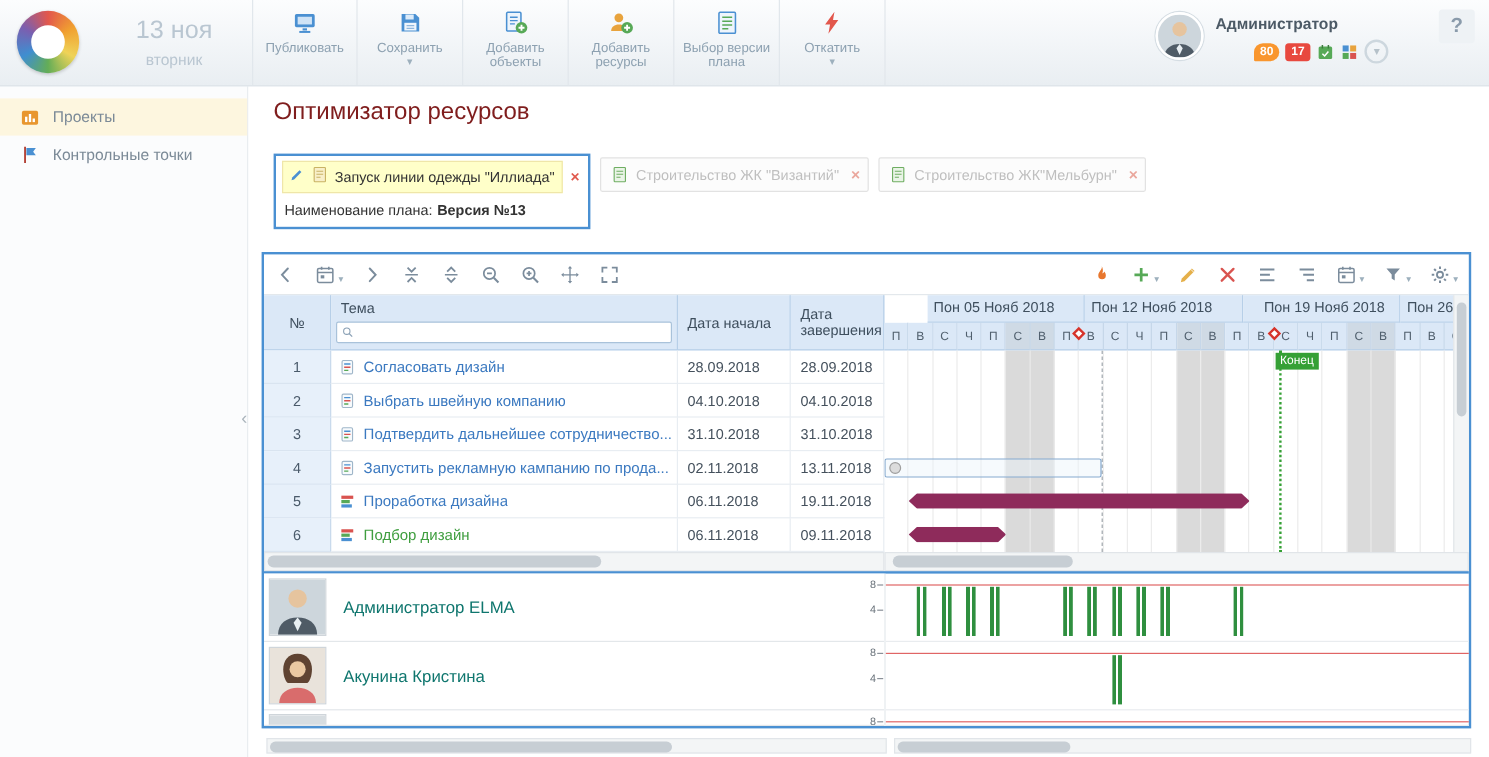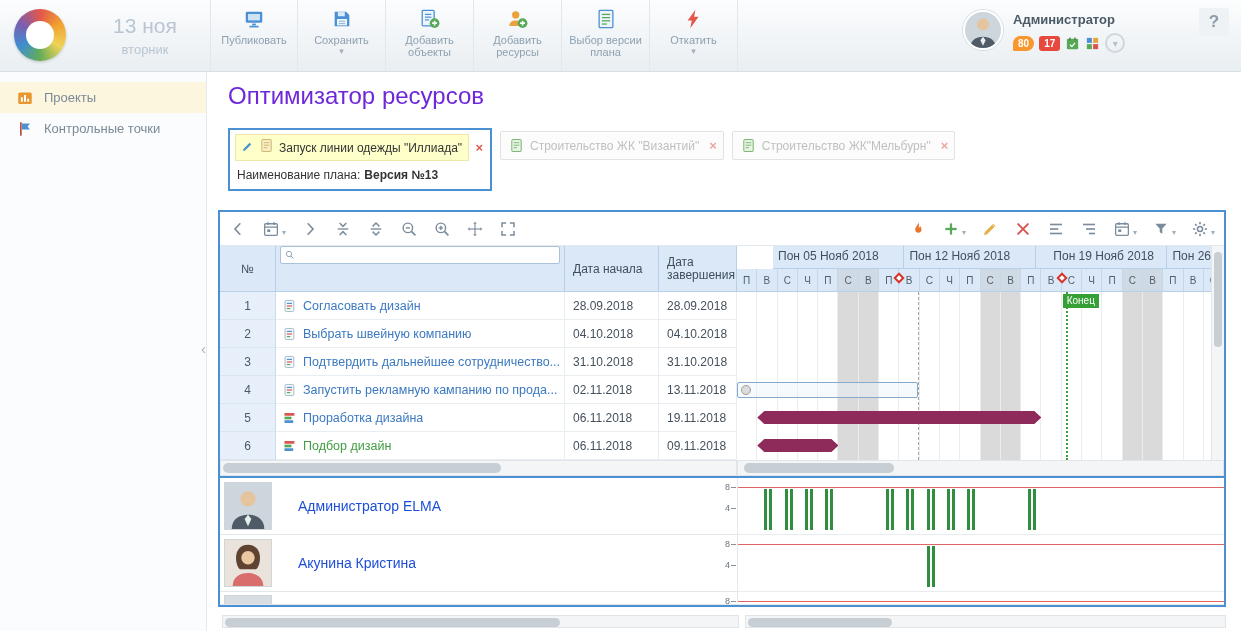--- a/index.html
+++ b/index.html
@@ -22,38 +22,38 @@
 .hbtn:first-child { border-left:1px solid #e1e7ec; }
 .hicon { height:24px; }
 .hlabel { font-size:11px; color:#8da1b1; text-align:center; line-height:12px; margin-top:2px; }
 .hcaret { font-size:9px; color:#9db0bd; line-height:9px; margin-top:1px; }
 #userArea { position:absolute; left:963px; top:10px; display:flex; gap:10px; align-items:flex-start; }
 .u-avatar { width:40px; height:40px; border-radius:50%; overflow:hidden; border:2px solid #fff; box-shadow:0 0 0 1px #d5dde3; cursor:pointer; }
 .u-avatar svg { width:100%; height:100%; display:block; }
 .u-name { font-size:13px; font-weight:bold; color:#4c5a66; margin-top:2px; }
 .u-badges { display:flex; align-items:center; gap:5px; margin-top:6px; }
 .badge { color:#fff; font-size:10px; font-weight:bold; padding:2px 5px; cursor:pointer; }
-.b-orange { background:#f9962e; border-radius:8px 8px 8px 1px; }
+.b-orange { background:#f9962e; border-radius:8px 8px 8px 1px;margin-left:32px; }
 .b-red { background:#e8493f; border-radius:3px; }
 .hb-ico { cursor:pointer; } .hb-ico svg { width:15px; height:15px; display:block; }
 .hb-chev { width:20px; height:20px; border:2px solid #cdd7de; border-radius:50%; color:#b5c1c9; font-size:10px;
   display:flex; align-items:center; justify-content:center; cursor:pointer; }
 #helpBtn { position:absolute; right:12px; top:8px; width:30px; height:28px; display:flex; align-items:center; justify-content:center;
   font-size:17px; font-weight:bold; color:#8a9bab; background:#eef2f5; border-radius:3px; cursor:pointer; }
 
 
 #sidebar { position:absolute; left:0; top:72px; width:207px; height:559px; background:#fbfcfd; border-right:1px solid #e4e9ed; padding-top:10px; }
 .sb-item { height:31px; display:flex; align-items:center; gap:10px; padding-left:16px; font-size:13px; color:#7b8a97; cursor:pointer; }
 .sb-item.active { background:#fdf6df; }
 .sb-ico svg { display:block; }
 #edgeCollapse { position:absolute; left:201px; top:340px; color:#a9b3bb; font-size:15px; z-index:6; cursor:pointer; }
 
 
 #main { position:absolute; left:207px; top:72px; width:1034px; height:559px; background:#fff; }
-#pageTitle { position:absolute; left:21px; top:10px; font-size:24px; font-weight:normal; color:#6d28d9; }
+#pageTitle { position:absolute; left:21px; top:10px; font-size:20px; font-weight:normal; color:#7f1d1d; }
 
 #activeTab { position:absolute; left:21px; top:56px; width:264px; height:63px; border:2px solid #4a90d2; background:#fff; padding:4px 5px; cursor:pointer; z-index:2; }
 .at-row { display:flex; align-items:center; }
 .at-strip { flex:1; background:#ffffc9; border:1px solid #efe6a9; height:27px; display:flex; align-items:center; gap:5px; padding:0 5px; overflow:hidden; }
 .at-label { font-size:12px; color:#333; white-space:nowrap; overflow:hidden; }
 .at-close { color:#e05a4e; font-size:13px; font-weight:bold; padding:0 2px 0 6px; cursor:pointer; }
 .at-plan { margin-top:7px; font-size:12px; color:#333; padding-left:2px; }
 .at-plan b { margin-left:4px; }
 #tabsInactive { position:absolute; left:293px; top:59px; display:flex; gap:8px; }
 .tab-inactive { height:29px; border:1px solid #e2e2e2; background:#fcfcfc; border-radius:2px; display:flex; align-items:center; gap:6px; padding:0 6px 0 8px; cursor:pointer; }
@@ -121,21 +121,21 @@
 .vthumb { position:absolute; left:2px; top:6px; width:8px; height:95px; background:#c7ced4; border-radius:4px; }
 
 
 #resSection { position:absolute; left:0; top:264px; width:1004px; height:129px; border-top:2px solid #4a90d2; }
 #resLeft { position:absolute; left:0; top:0; width:517px; height:127px; overflow:hidden; background:#fff; }
 #resRight { position:absolute; left:517px; top:0; width:487px; height:127px; overflow:hidden; border-left:1px solid #e5e9ed; }
 .res-lane { height:57px; display:flex; align-items:center; padding-left:4px; border-bottom:1px solid #e3e7ea; cursor:pointer; }
 .res-lane.partial { height:13px; overflow:hidden; align-items:flex-start; padding-top:3px; }
 .res-avatar { width:48px; height:48px; border:1px solid #cfd5da; flex:0 0 48px; }
 .res-avatar svg { display:block; width:100%; height:100%; }
-.res-name { margin-left:26px; font-size:14px; color:#1d4ed8; white-space:nowrap; }
+.res-name { margin-left:14px; font-size:14px; color:#0f766e; white-space:nowrap; }
 .res-tick { position:absolute; right:1px; display:flex; align-items:center; font-size:9px; color:#6a737b; }
 .res-tick i { display:inline-block; width:5px; border-top:1px solid #8a9199; margin-left:1px; }
 .res-rlane { position:absolute; left:0; width:487px; height:57px; border-bottom:1px solid #e9ecef; }
 .cap-line { position:absolute; left:0; right:0; top:9px; border-top:1px solid var(--capacity,#e06565); }
 .load-bar { position:absolute; top:11px; height:41px; width:8px;
   background:linear-gradient(to right, var(--load-bar,#2f8f3f) 0 3px, #fff 3px 5px, var(--load-bar,#2f8f3f) 5px 8px); }
 
 .btrack { position:absolute; top:543px; height:13px; background:#f3f5f6; border:1px solid #e1e5e9; cursor:pointer; }
 .btrack .hthumb { top:2px; height:9px; }
 </style>
@@ -457,20 +457,21 @@
               </svg>
               <span class="tcaret">▾</span>
             </div>
           </div>
       </div>
 
       <div id="gHeader">
         <div class="gh-left">
           <div class="gh-cell gh-num">№</div>
           <div class="gh-cell gh-theme">
+            <div class="gh-theme-title">Тема</div>
             <div class="gh-search">
               <div class="search-box">
                 <span class="s-icon">
                     <svg viewBox="0 0 24 24" width="12" height="12">
                       <circle cx="10" cy="10" r="5.3" fill="none" stroke="#8aa0b5" stroke-width="1.8"></circle>
                       <line x1="13.8" y1="13.8" x2="19" y2="19" stroke="#8aa0b5" stroke-width="2"></line>
                     </svg>
                   </span>
                 <input style="">
               </div>

